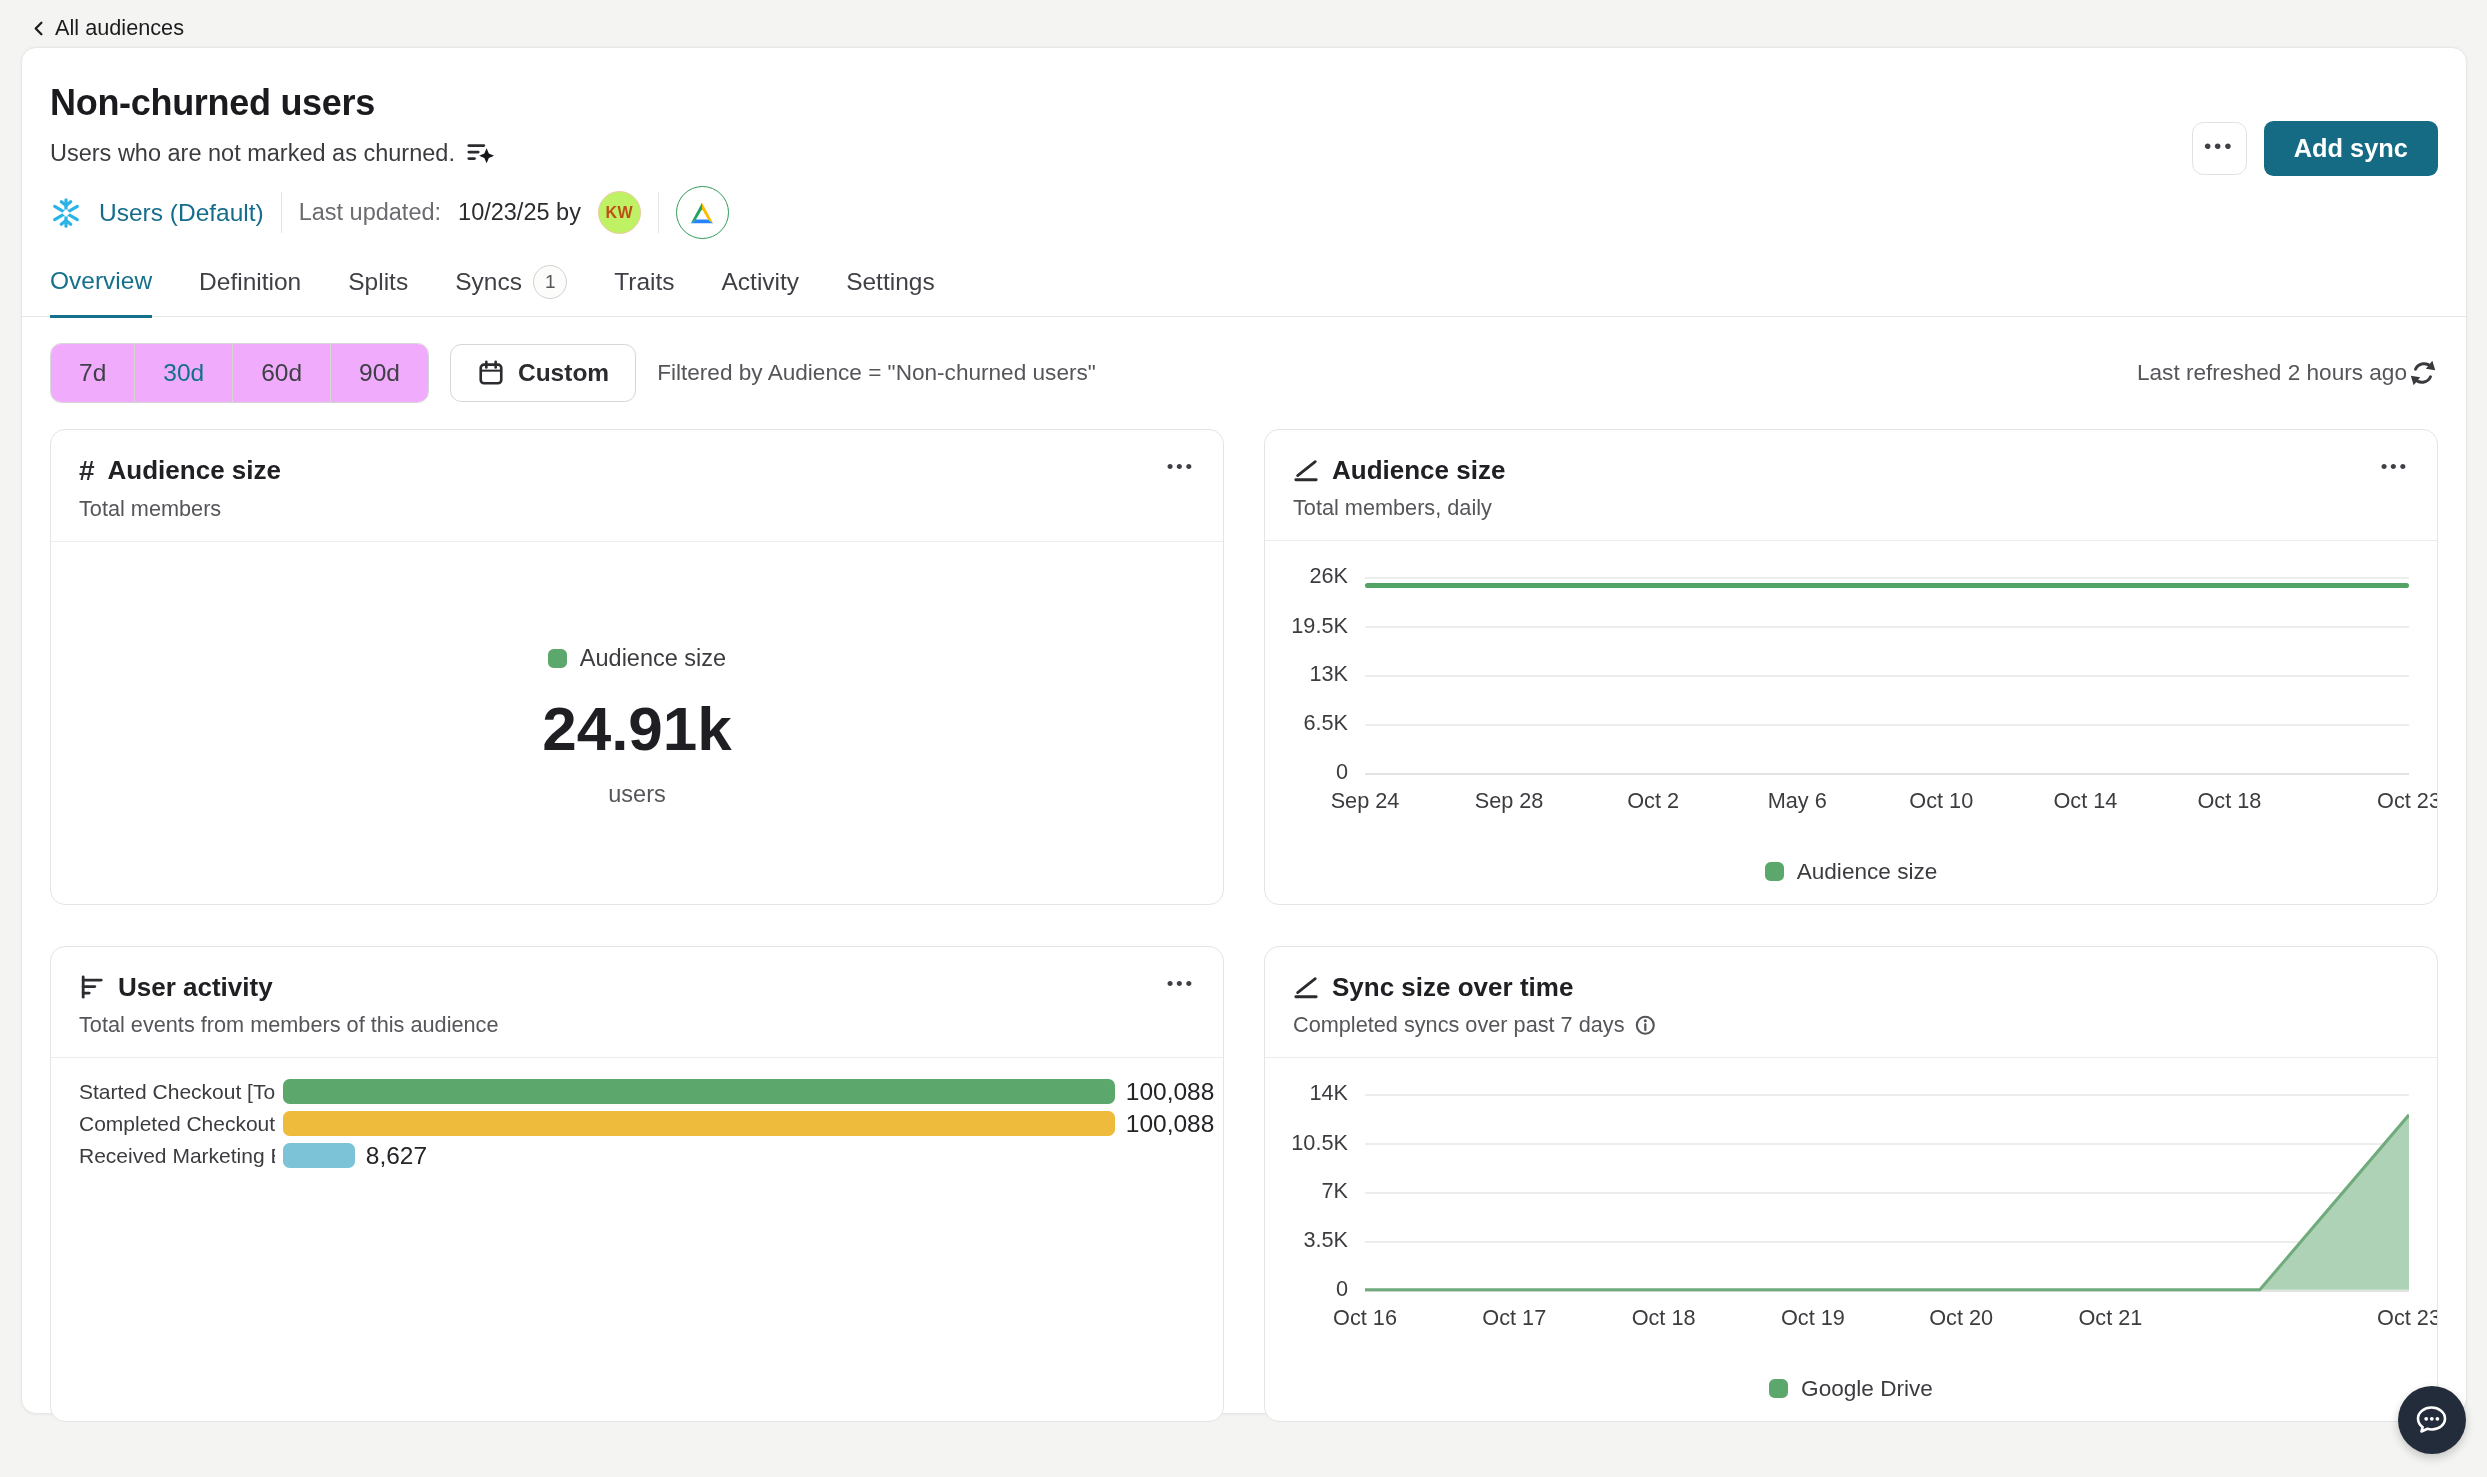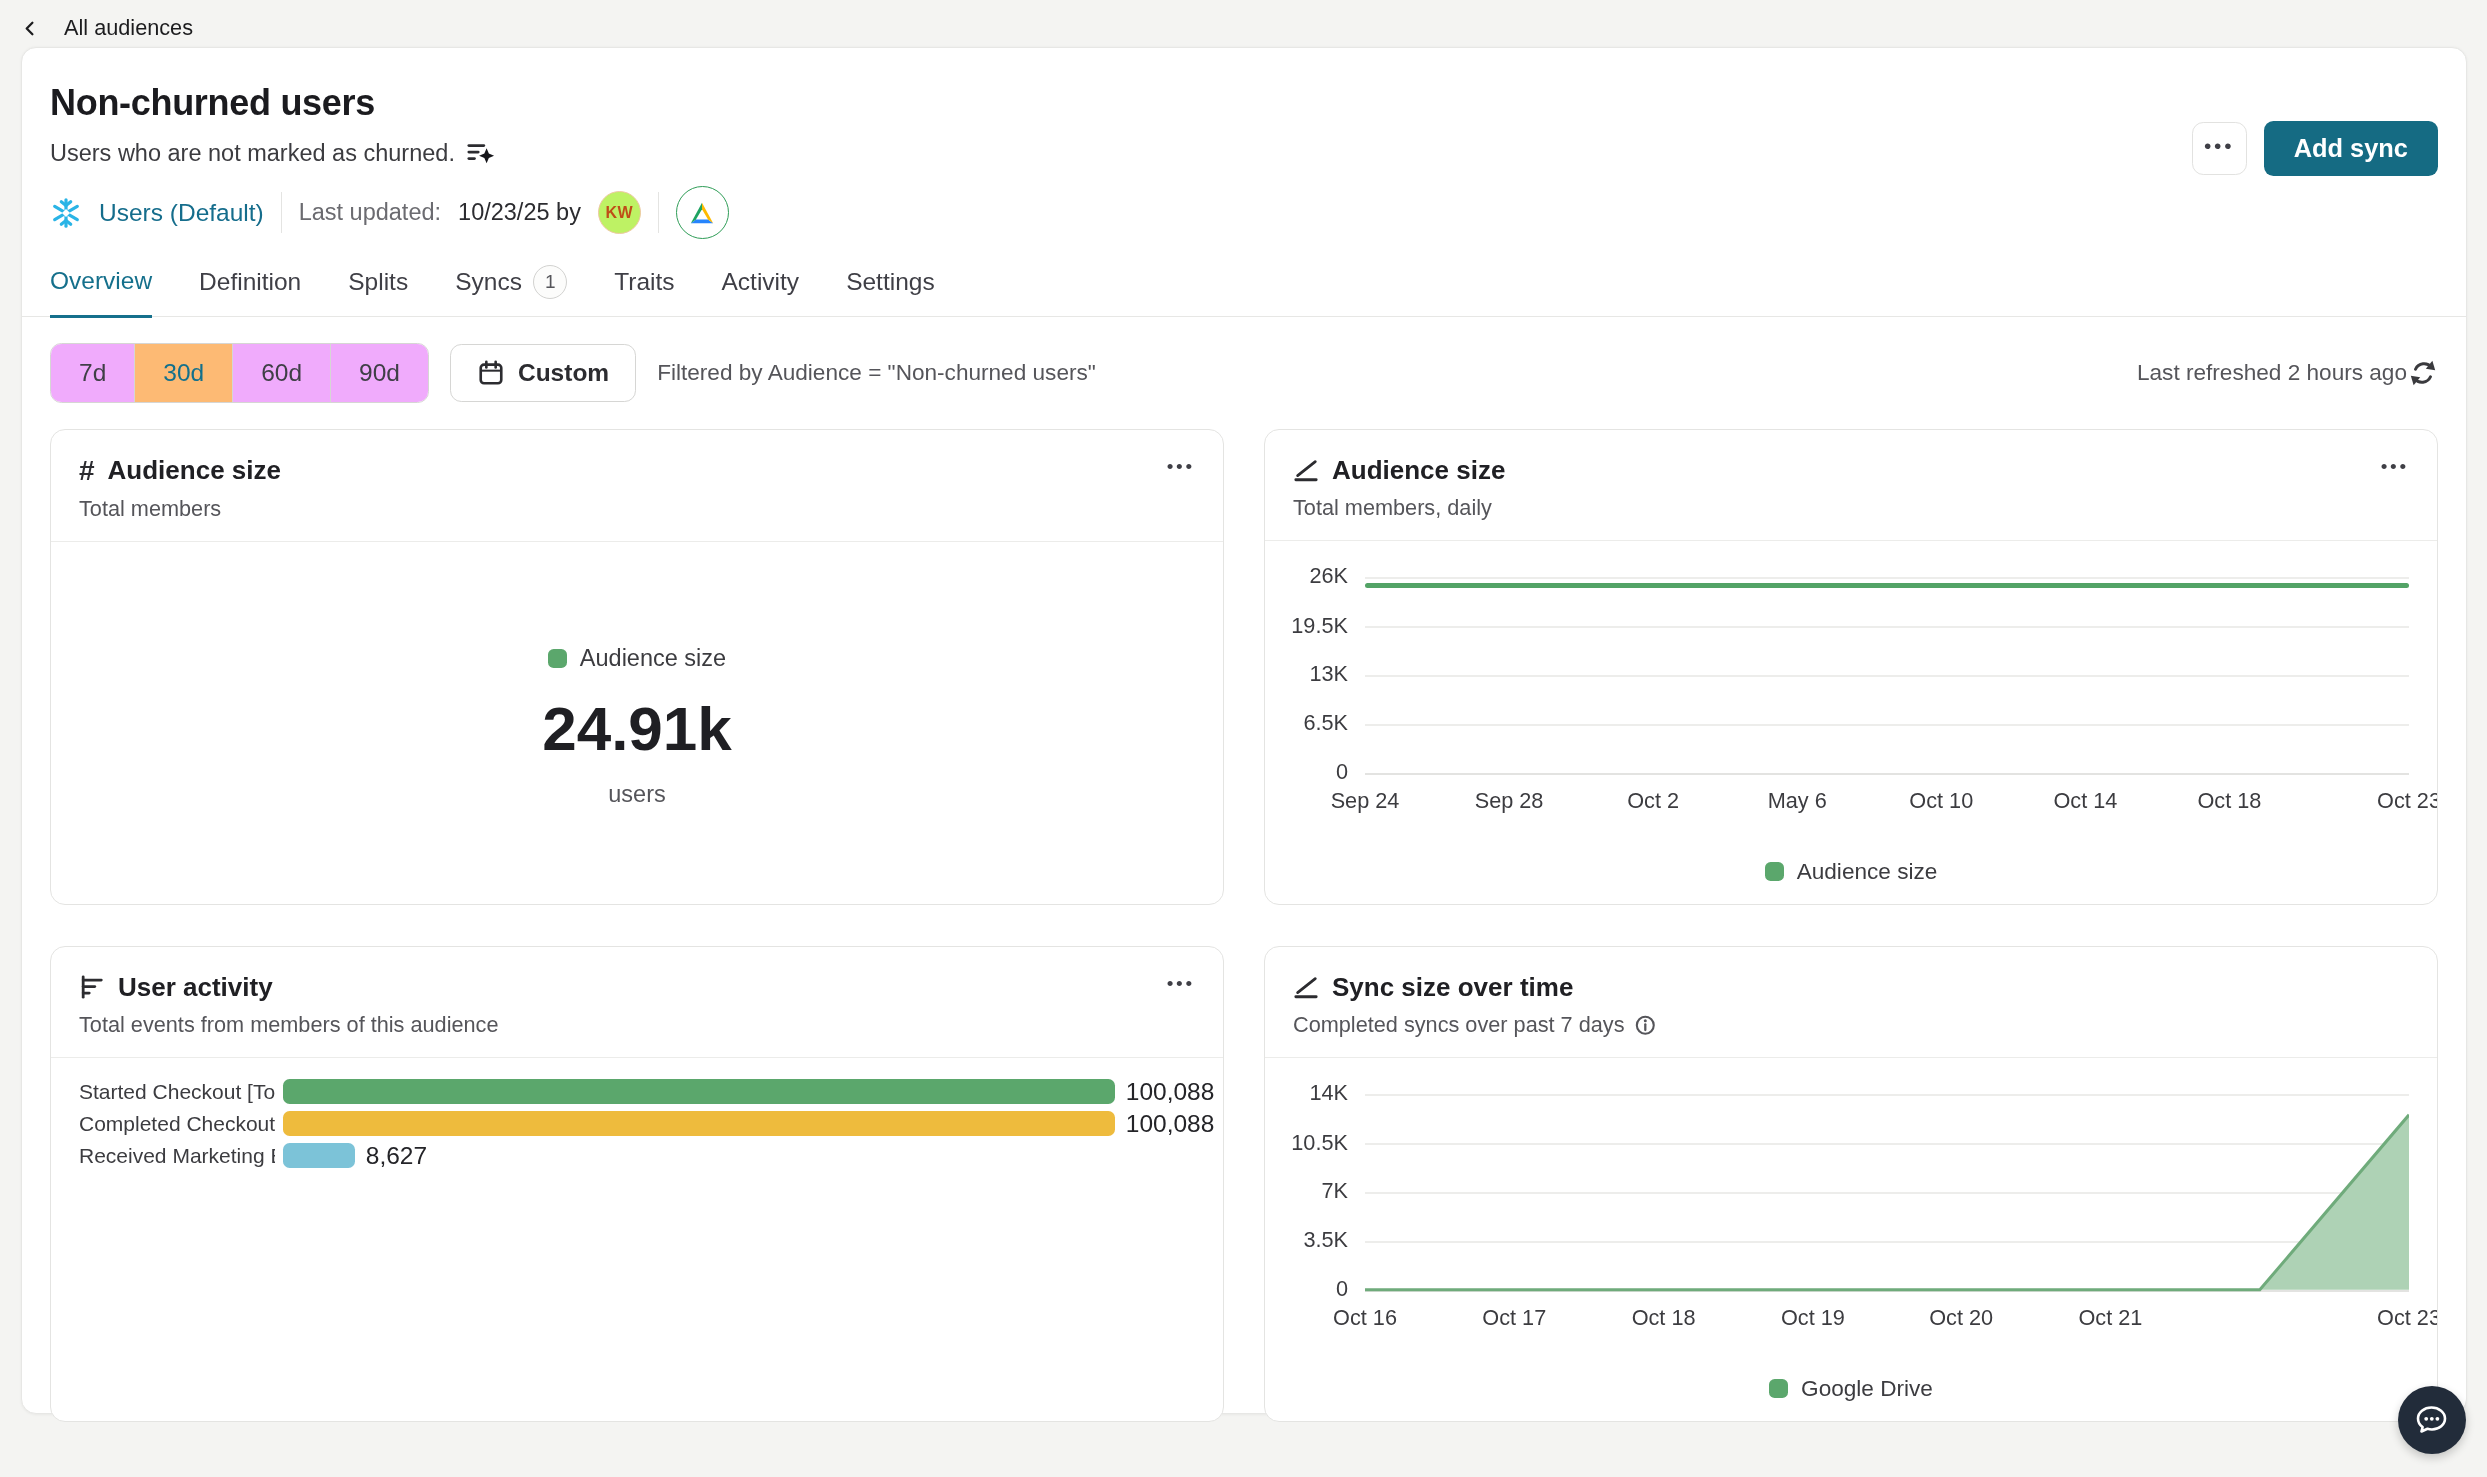--- a/index.html
+++ b/index.html
@@ -2,21 +2,21 @@
 <html style="font-size:15px"><head>
 <meta charset="utf-8">
 <style>
   * { box-sizing: border-box; margin: 0; padding: 0; }
   html,body { width:2487px; height:1478px; }
   body {
     font-family: "Liberation Sans", sans-serif;
     background:#f4f4f2; color:#1f1f23; overflow:hidden; position:relative;
   }
   
-  .breadcrumb { display:flex; align-items:center; gap:24px; padding:15px 0 0 21px; }
+  .breadcrumb { display:flex; align-items:center; gap:6px; padding:15px 0 0 30px; }
   .breadcrumb span { font-size:21.7px; color:#1c1c1e; }
   
   .panel {
     position:absolute; left:21px; top:47px; width:2446px; height:1367px;
     background:#fff; border:0.9px solid #e7e7e5; border-radius:15px;
     box-shadow:0 0.9px 2.8px rgba(0,0,0,.05);
   }
   .panel-pad { padding:0 28px; position:relative; }
   .page-title { margin-top:34px; font-size:36px; font-weight:600; letter-spacing:-0.3px; color:#1b1b1f; }
   .desc-row { margin-top:15px; display:flex; align-items:center; gap:11.3px; }
@@ -52,21 +52,21 @@
   .tab-badge {
     width:34px; height:34px; border-radius:50%; border:1.4px solid #d2d2d0; background:#fcfcfb;
     display:flex; align-items:center; justify-content:center; font-size:19px; color:#55555a;
   }
   
   .toolbar { margin:26px 28px 0; display:flex; align-items:center; justify-content:space-between; }
   .toolbar-left { display:flex; align-items:center; gap:21px; }
   .segmented { display:flex; border:0.9px solid #d6d6d4; border-radius:11.3px; overflow:hidden; background:#fff; }
   .seg { padding:0 28px; height:58px; display:flex; align-items:center; font-size:24.5px; color:#3f3f46; border-left:0.9px solid #d6d6d4; cursor:pointer; background:#f0abfc; }
   .seg:first-child { border-left:none; }
-  .seg.selected { background:#fdba74; color:#13708c; }
+  .seg.selected { background:#f0abfc; color:#13708c; }
   .custom-btn { display:flex; align-items:center; gap:13px; border:0.9px solid #d6d6d4; border-radius:11.3px; height:58px; padding:0 26px; font-size:24.5px; font-weight:600; color:#2c2c30; background:#fff; cursor:pointer; }
   .filter-text { font-size:22.6px; color:#55555a; }
   .toolbar-right { display:flex; align-items:center; gap:1px; }
   .refreshed { font-size:22.6px; color:#55555a; }
   
   .grid { margin:26px 28px 0; display:grid; grid-template-columns:1fr 1fr; gap:41px 40px; }
   .card { background:#fff; border:0.9px solid #e4e4e2; border-radius:15px; position:relative; height:476px; overflow:hidden; }
   .card-head { padding:24.5px 28px 19px; border-bottom:0.9px solid #ececea; position:relative; }
   .card-title-row { display:flex; align-items:center; gap:13px; }
   .card-title { font-size:26px; font-weight:600; color:#202024; }

